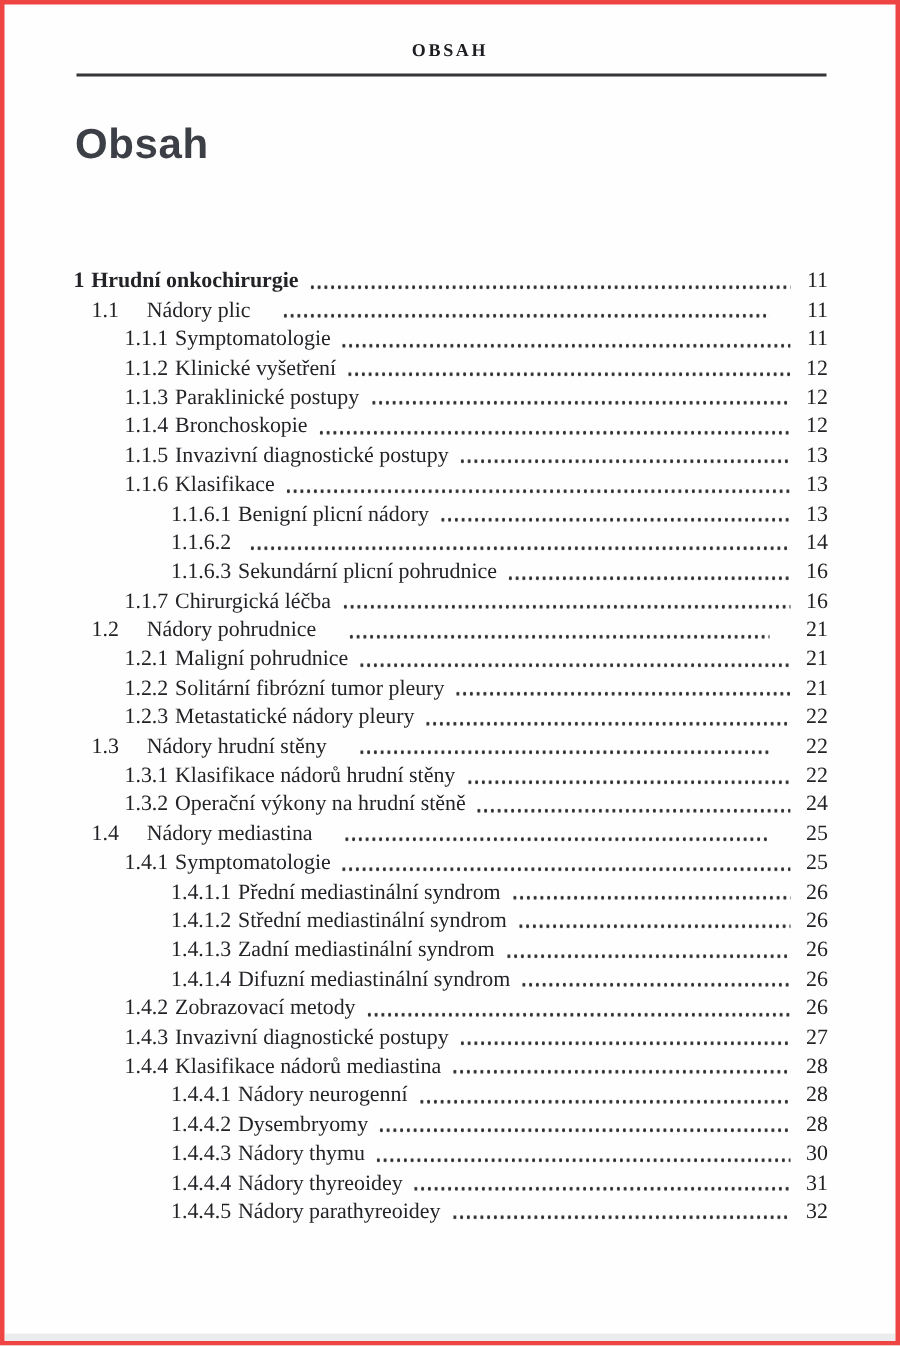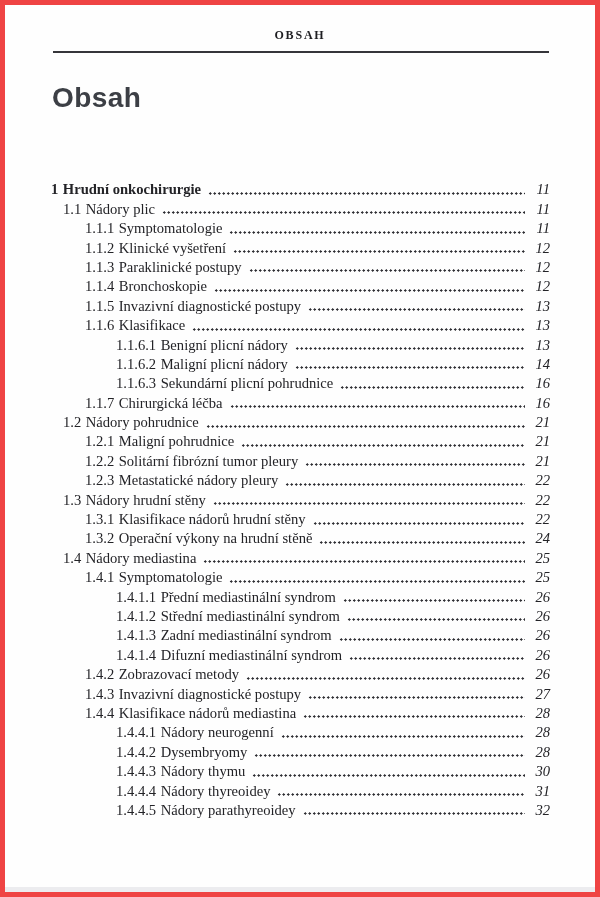--- a/index.html
+++ b/index.html
@@ -4,21 +4,21 @@
 <style>
   * { margin: 0; padding: 0; box-sizing: border-box; }
   html, body { width: 600px; background: #e9e9ec; }
   body { font-family: "Liberation Serif", serif; }
 
   .page {
     position: relative;
     width: 600px;
     height: 897px;
     background: #fefefe;
-    border: 5px solid #ef4444;
+    border: 3px solid #ef4444;
     box-shadow: inset 0 -5px 0 #ececef;
     overflow: hidden;
   }
 
   .running-head {
     position: absolute;
     top: 23px; left: 0; right: 0;
     text-align: center;
     font-size: 12px;
     font-weight: 600;
@@ -53,21 +53,21 @@
   .toc-row {
     display: flex;
     align-items: flex-end;
     height: 19.4px;
     white-space: nowrap;
   }
   .toc-row.bold .entry-num,
   .toc-row.bold .entry-label { font-weight: 700; }
 
   .level-1 { padding-left: 0; }
-  .level-2 { padding-left: 12px; }
+  .level-2 { padding-left: 12px; gap: 14px; }
   .level-3 { padding-left: 34px; }
   .level-4 { padding-left: 65px; justify-content: flex-end; }
 
   .entry-num { margin-right: 4.5px; }
 
   .leader {
     flex: 1 1 auto;
     min-width: 12px;
     height: 100%;
     margin-left: 7px;
@@ -75,21 +75,20 @@
     background-image: radial-gradient(circle, #2e2e33 0.95px, transparent 1.25px);
     background-size: 4.5px 4.5px;
     background-repeat: repeat-x;
     background-position: left bottom 3px;
   }
 
   .page-num {
     flex: 0 0 auto;
     min-width: 20px;
     text-align: right;
-    font-style: italic;
   }
 </style>
 </head>
 <body>
 
 <div class="page">
   <div class="running-head">OBSAH</div>
   <div class="head-rule"></div>
   <h1 class="page-title">Obsah</h1>
   <nav class="toc">
@@ -142,21 +141,20 @@
         <span class="page-num">13</span>
       </div>
       <div class="toc-row level-4">
         <span class="entry-num">1.1.6.1</span>
         <span class="entry-label">Benigní plicní nádory</span>
         <span class="leader"></span>
         <span class="page-num">13</span>
       </div>
       <div class="toc-row level-4">
         <span class="entry-num">1.1.6.2</span>
-        <span class="entry-label">Maligní plicní nádory</span>
         <span class="leader"></span>
         <span class="page-num">14</span>
       </div>
       <div class="toc-row level-4">
         <span class="entry-num">1.1.6.3</span>
         <span class="entry-label">Sekundární plicní pohrudnice</span>
         <span class="leader"></span>
         <span class="page-num">16</span>
       </div>
       <div class="toc-row level-3">

